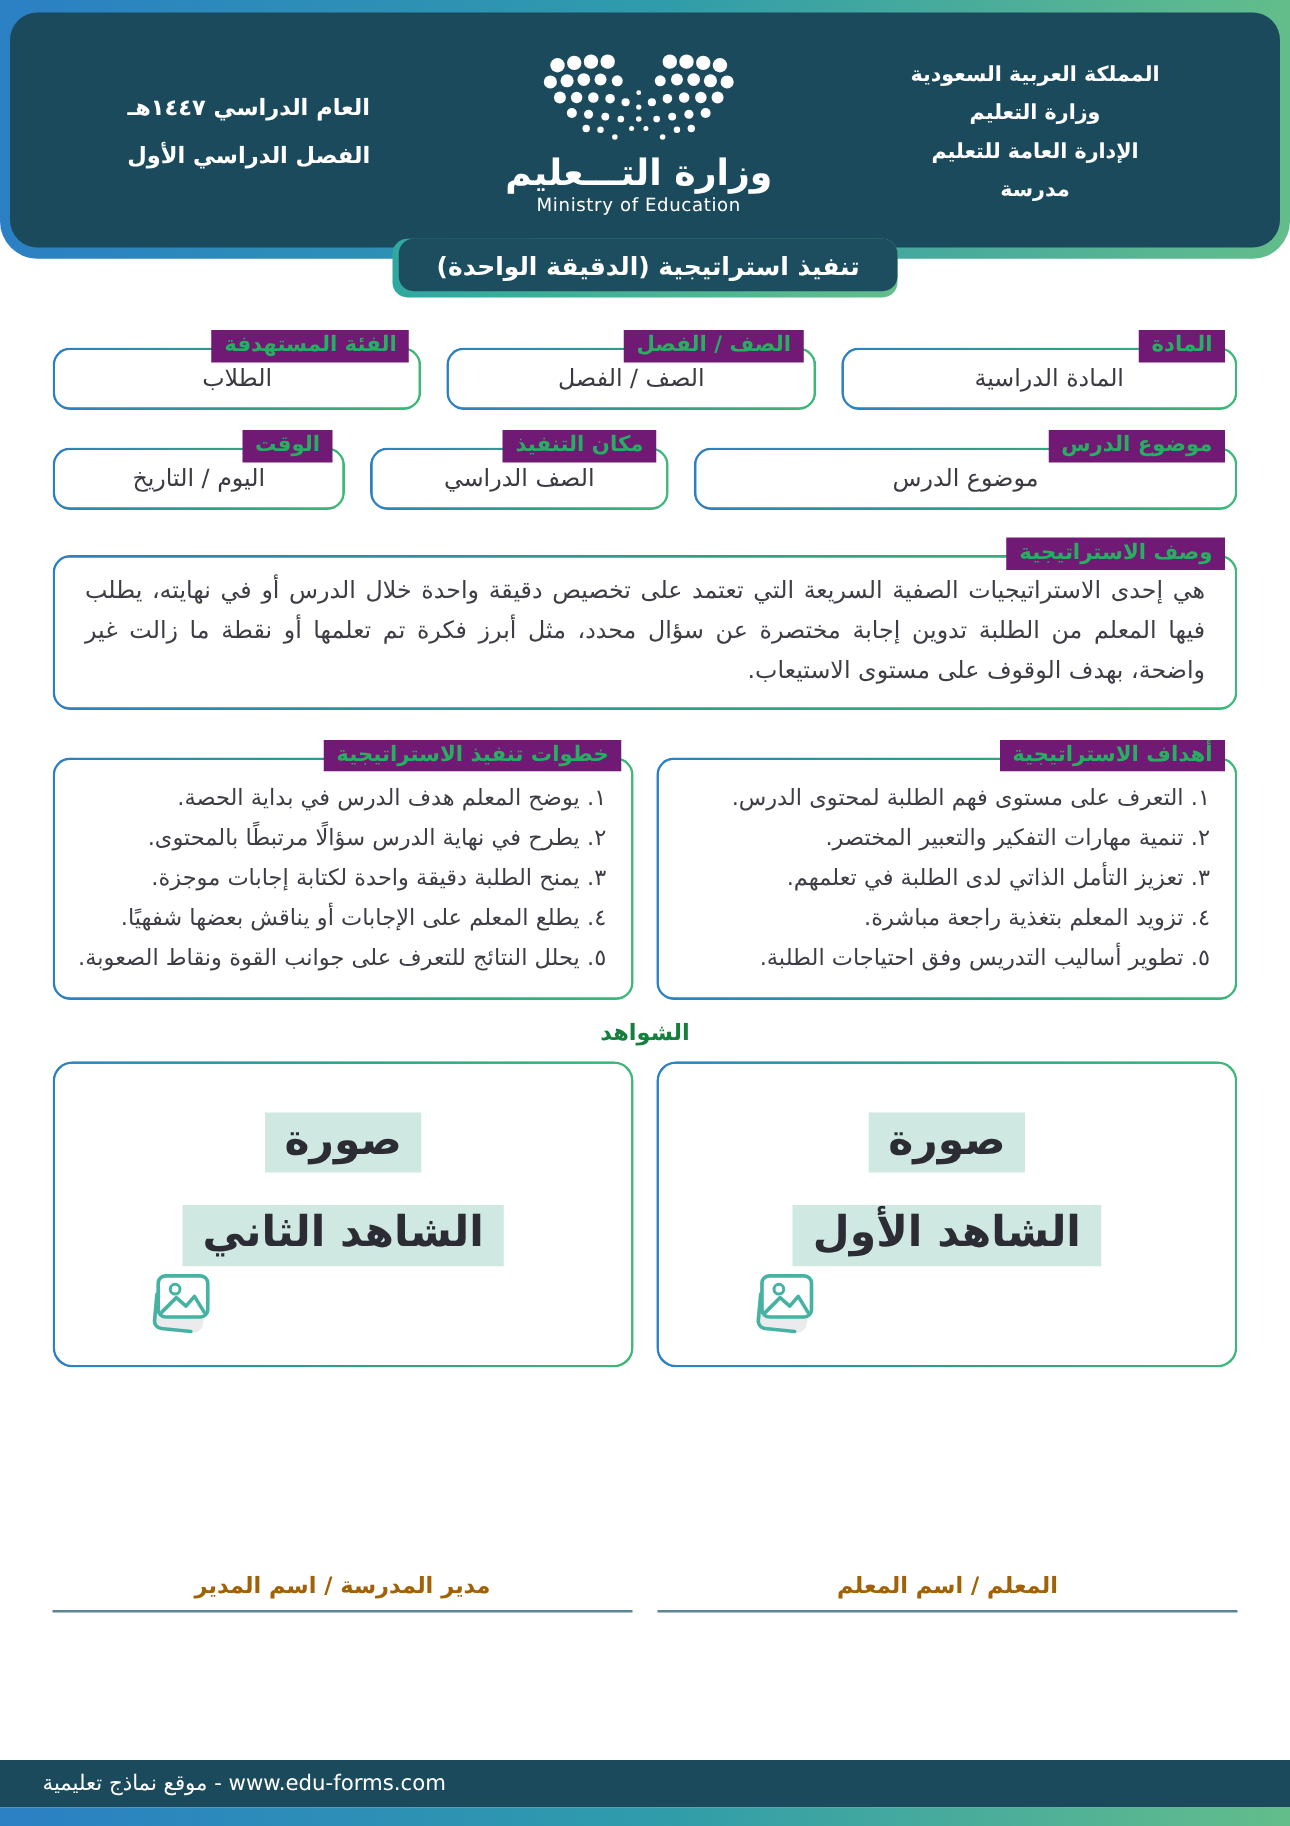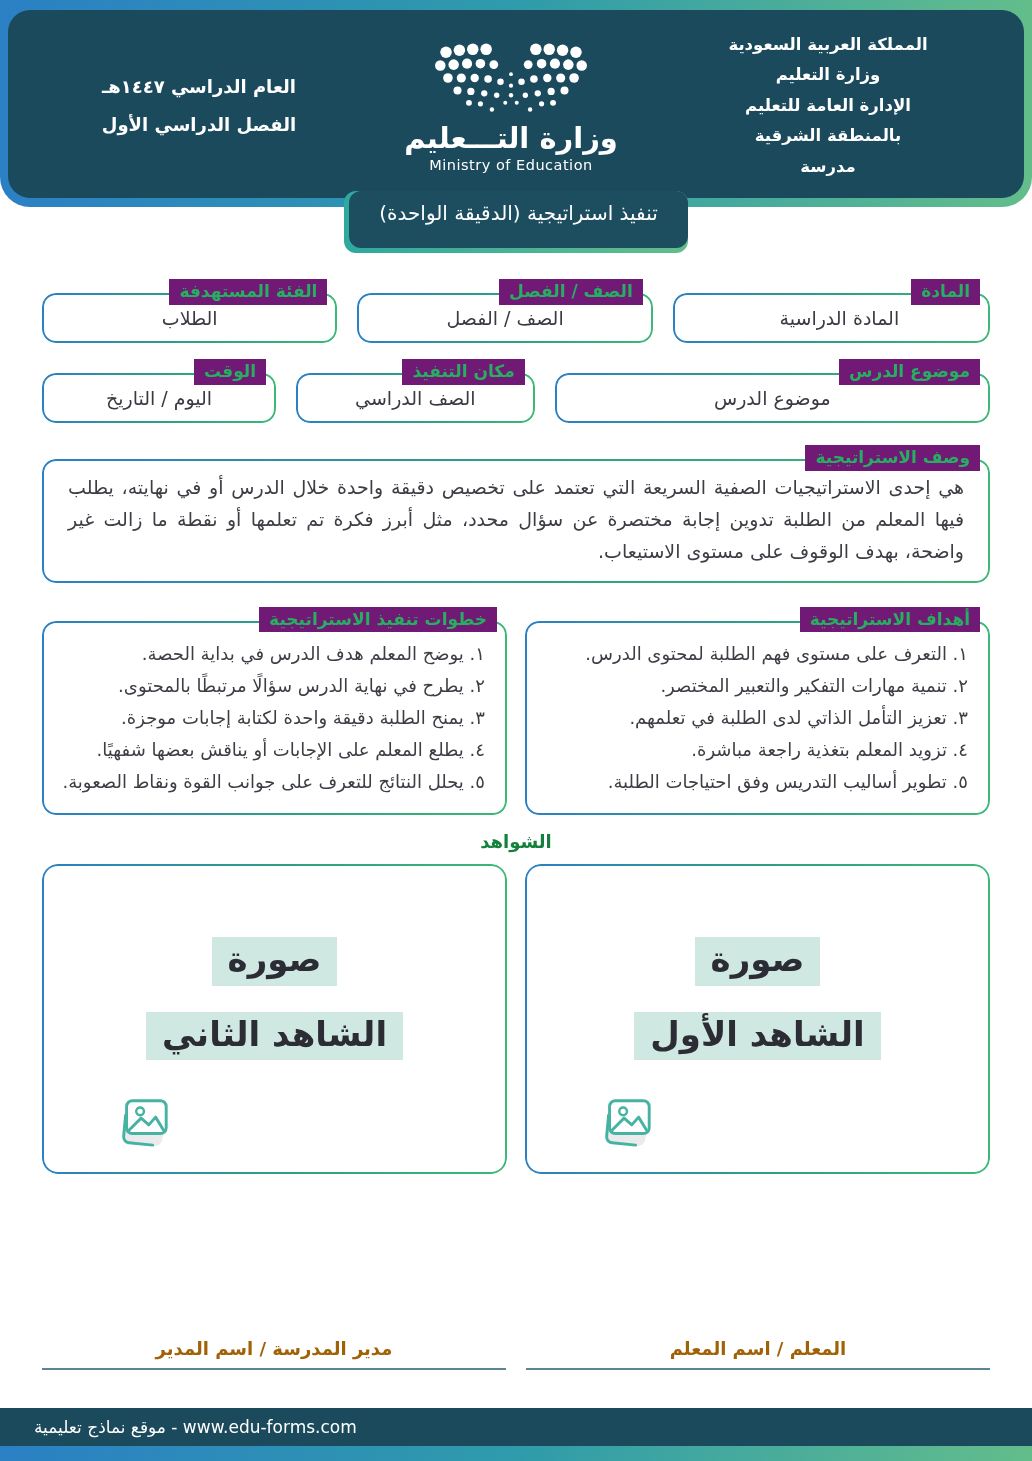--- a/index.html
+++ b/index.html
@@ -30,22 +30,22 @@
 
   .banner-row { display:flex; justify-content:center; margin-top:-16px; position:relative; z-index:3; }
   .banner-outer {
     background:linear-gradient(90deg,#2fa89f,#63bd8b);
     border-radius:12px;
     padding:0 0 5px 5px;
   }
   .banner-inner {
     background:#1d4e60; color:#fff;
     border-radius:12px;
-    padding:10px 30px 23px 30px;
-    font-size:20px; font-weight:normal;
+    padding:10px 30px 8px 30px;
+    font-size:20px; font-weight:bold;
   }
 
   
   .main { padding:0 42px; }
   .row { display:flex; gap:20px; }
   .gbox { position:relative; background:#fff; border-radius:14px; }
   .gbox::before {
     content:""; position:absolute; inset:0; border-radius:inherit; padding:2px;
     background:linear-gradient(90deg,#2b80c4,#2fa183 55%,#3cb878);
     -webkit-mask:linear-gradient(#fff 0 0) content-box,linear-gradient(#fff 0 0);
@@ -80,21 +80,21 @@
     text-align:justify; text-align-last:right;
   }
 
   .two-col { margin-top:38px; display:flex; gap:18px; }
   .two-col .gbox { flex:1; min-height:188px; }
   .list { padding:17px 22px 17px 18px; font-size:18px; line-height:1.78; color:#3d3d45; }
   .list div { white-space:normal; }
 
   .evidence-heading { margin-top:16px; text-align:center; color:#15803d; font-weight:bold; font-size:18px; }
   .evidence-row { margin-top:12px; display:flex; gap:18px; }
-  .evidence-card { flex:1; height:310px; border-radius:16px; position:relative; }
+  .evidence-card { flex:1; height:245px; border-radius:16px; position:relative; }
   .evidence-text { position:absolute; inset:0; display:flex; flex-direction:column; align-items:center; justify-content:center; gap:26px; padding-bottom:40px; }
   .hl {
     display:inline-block;
     background:#cfe8e2;
     color:#2c2c34; font-weight:bold; font-size:34px;
     padding:1px 16px 5px 16px; line-height:1.25;
   }
   .evidence-icon { position:absolute; left:72px; bottom:24px; width:58px; height:58px; }
 
   .signature-row { margin-top:164px; display:flex; gap:20px; }
@@ -115,21 +115,20 @@
 <body>
 
 <div class="page">
 
   <div class="header-outer">
     <div class="header-card">
       <div class="org-col">
         <div>المملكة العربية السعودية</div>
         <div>وزارة التعليم</div>
         <div>الإدارة العامة للتعليم</div>
-        <div>بالمنطقة الشرقية</div>
         <div>مدرسة</div>
       </div>
       <div class="logo-col">
         <svg width="172" height="78" viewBox="0 0 180 80" fill="#ffffff" xmlns="http://www.w3.org/2000/svg">
           <circle cx="22" cy="13" r="6"></circle>
             <circle cx="36" cy="11" r="6"></circle>
             <circle cx="50" cy="10" r="6"></circle>
             <circle cx="64" cy="10" r="6"></circle>
           <circle cx="16" cy="27" r="5.5"></circle>
             <circle cx="30" cy="26" r="5.5"></circle>

